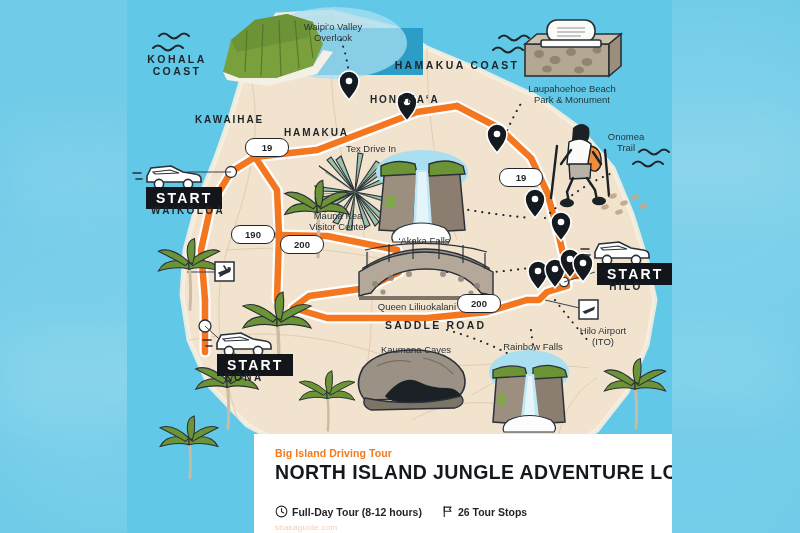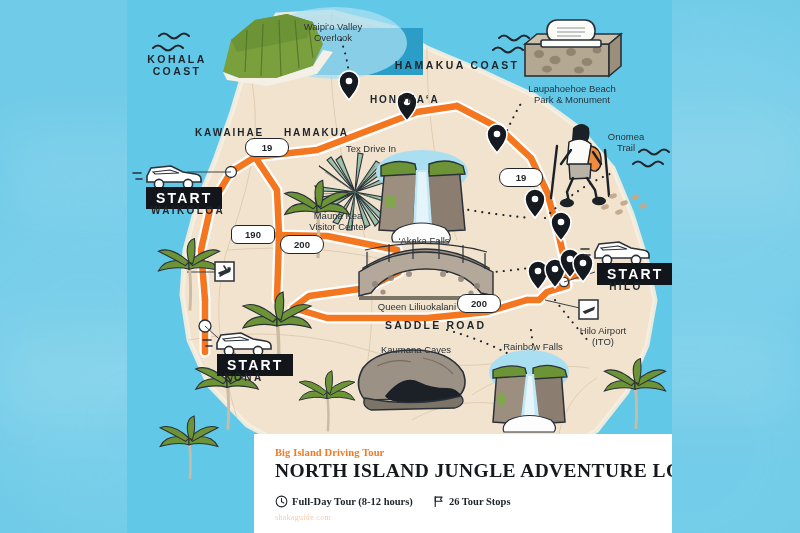--- a/index.html
+++ b/index.html
@@ -72,30 +72,29 @@
     font-size: 9.5px; font-weight: 700; color: #20262b;
   }
 
   
   #footer {
     position: absolute; left: 127px; top: 434px;
     width: 540px; height: 99px;
     background: #ffffff;
     padding: 13px 0 0 21px;
     overflow: hidden;
-    font-family: Liberation Serif, serif;
   }
   .f-kicker {
     color: #f4791f; font-weight: 700; font-size: 10.5px; letter-spacing: .1px;
   }
   .f-title {
     color: #15191d; font-weight: 700; font-size: 19.5px;
     letter-spacing: .4px; margin-top: 2px;
   }
-  .f-meta { display: flex; align-items: center; gap: 9px; margin-top: 13px; }
+  .f-meta { display: flex; align-items: center; gap: 9px; margin-top: 21px; }
   .f-meta-item { display: flex; align-items: center; gap: 4px; font-size: 10.5px; font-weight: 700; color: #1d2328; }
   .f-sub {
     margin-top: 5px; color: #f4a06a; font-size: 8px; letter-spacing: .3px;
     opacity: .55;
   }
 </style>
 </head>
 <body>
 
 <div id="stage">
@@ -511,21 +510,21 @@
                 <path d="M-5,19 h6"></path>
               </g>
           </g>
         </g>
       </svg>
 
       <div class="lbl lbl-region" style="left:10px;  top:54px;  width:80px;">KOHALA
 COAST</div>
       <div class="lbl lbl-region" style="left:250px; top:60px;  width:160px;">HAMAKUA COAST</div>
 
-      <div class="lbl lbl-town" style="left:60px;  top:127px;padding-left:8px;">KAWAIHAE</div>
+      <div class="lbl lbl-town" style="left:60px;  top:114px;padding-left:8px;">KAWAIHAE</div>
       <div class="lbl lbl-town" style="left:157px; top:127px;">HAMAKUA</div>
       <div class="lbl lbl-town" style="left:243px; top:94px;">HONOKA‘A</div>
 
       <div class="lbl lbl-road" style="left:258px; top:320px;">SADDLE ROAD</div>
 
       <div class="lbl lbl-poi" style="left:152px; top:22px;  width:108px;">Waipi‘o Valley
 Overlook</div>
       <div class="lbl lbl-poi" style="left:382px; top:76px;  width:126px;margin-top:8px;">Laupahoehoe Beach
 Park &amp; Monument</div>
       <div class="lbl lbl-poi" style="left:472px; top:132px; width:54px;">Onomea
@@ -544,21 +543,21 @@
       <div class="start-town" style="left:13px;  top:205px; width:96px;">WAIKOLOA</div>
 
       <div class="start-badge" style="left:90px;  top:354px;">START</div>
       <div class="start-town" style="left:86px;  top:372px; width:62px;">KONA</div>
 
       <div class="start-badge" style="left:470px; top:263px;">START</div>
       <div class="start-town" style="left:470px; top:281px; width:58px;">HILO</div>
 
       <div class="shield" style="left:118px; top:138px;">19</div>
       <div class="shield" style="left:372px; top:168px;">19</div>
-      <div class="shield" style="left:104px; top:225px;border-radius:6px;">190</div>
+      <div class="shield" style="left:104px; top:225px;">190</div>
       <div class="shield" style="left:153px; top:235px;">200</div>
       <div class="shield" style="left:330px; top:294px;">200</div>
     </div>
 
     <div id="footer">
       <div class="f-kicker">Big Island Driving Tour</div>
       <div class="f-title">NORTH ISLAND JUNGLE ADVENTURE LOOP</div>
 
       <div class="f-meta">
         <div class="f-meta-item">

